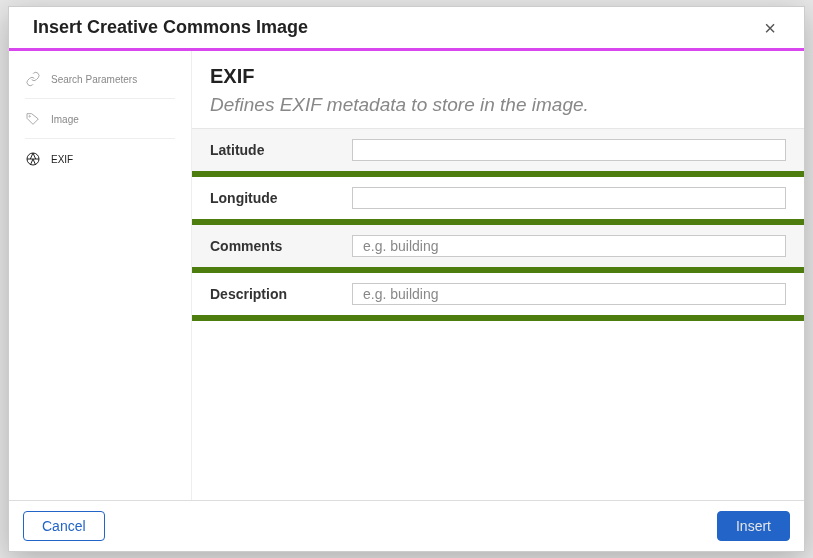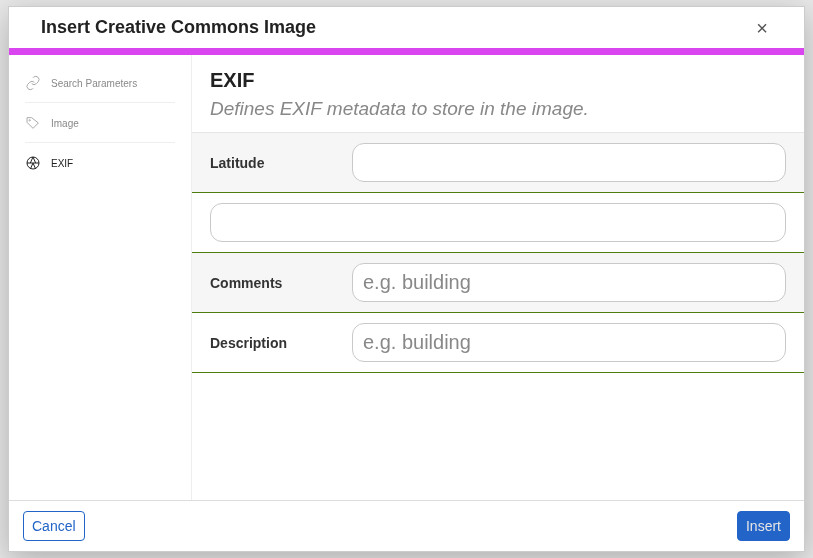--- a/index.html
+++ b/index.html
@@ -28,22 +28,22 @@
     background: #fff;
     border: 1px solid #ccc;
     box-shadow: 0 8px 30px rgba(0,0,0,0.25);
     display: flex;
     flex-direction: column;
   }
   .dialog-header {
     display: flex;
     align-items: center;
     justify-content: space-between;
-    padding: 10px 32px;
-    border-bottom: 7px solid #d946ef;
+    padding: 10px 24px;
+    border-bottom: 3px solid #d946ef;
   }
   .dialog-title {
     font-size: 18px;
     font-weight: 600;
     color: #222;
   }
   .close-btn {
     font-size: 20px;
     color: #555;
     cursor: pointer;
@@ -112,54 +112,54 @@
     font-style: italic;
     margin-top: 6px;
   }
   .form {
     border-top:1px solid #e6e6e6;
   }
   .form-row {
     display:flex;
     align-items:center;
     padding: 10px 18px;
-    border-bottom:1px solid #4d7c0f;
+    border-bottom:6px solid #4d7c0f;
     gap: 12px;
   }
   .form-row:nth-child(odd) { background:#f6f6f6; }
   .form-row:nth-child(even) { background:#fff; }
   .form-label {
     width: 130px;
     flex-shrink:0;
     font-size: 14px;
     font-weight:600;
     color:#333;
   }
   .form-input {
     flex:1;
-    height: 39px;
+    height: 22px;
     border: 1px solid #c9c9c9;
-    border-radius: 12px;
+    border-radius: 0;
     padding: 0 10px;
-    font-size: 20px;
+    font-size: 14px;
     color:#333;
     background:#fff;
   }
   .form-input::placeholder { color:#888; }
   .dialog-footer {
     display:flex;
     justify-content:space-between;
     align-items:center;
     padding: 10px 14px;
     border-top:1px solid #ddd;
     background:#fff;
   }
   .btn {
     font-size:14px;
-    padding: 6px 8px;
+    padding: 6px 18px;
     border-radius:4px;
     cursor:pointer;
     border:1px solid;
   }
   .btn-secondary {
     background:#fff;
     color:#2264c7;
     border-color:#2264c7;
   }
   .btn-primary {
@@ -228,20 +228,21 @@
       </div>
 
       <div class="form">
 
         <div class="form-row">
           <div class="form-label">Latitude</div>
           <input class="form-input" type="text" value="" style="">
         </div>
 
         <div class="form-row">
+          <div class="form-label">Longitude</div>
           <input class="form-input" type="text" value="" style="">
         </div>
 
         <div class="form-row">
           <div class="form-label">Comments</div>
           <input class="form-input" type="text" placeholder="e.g. building" style="">
         </div>
 
         <div class="form-row">
           <div class="form-label">Description</div>

